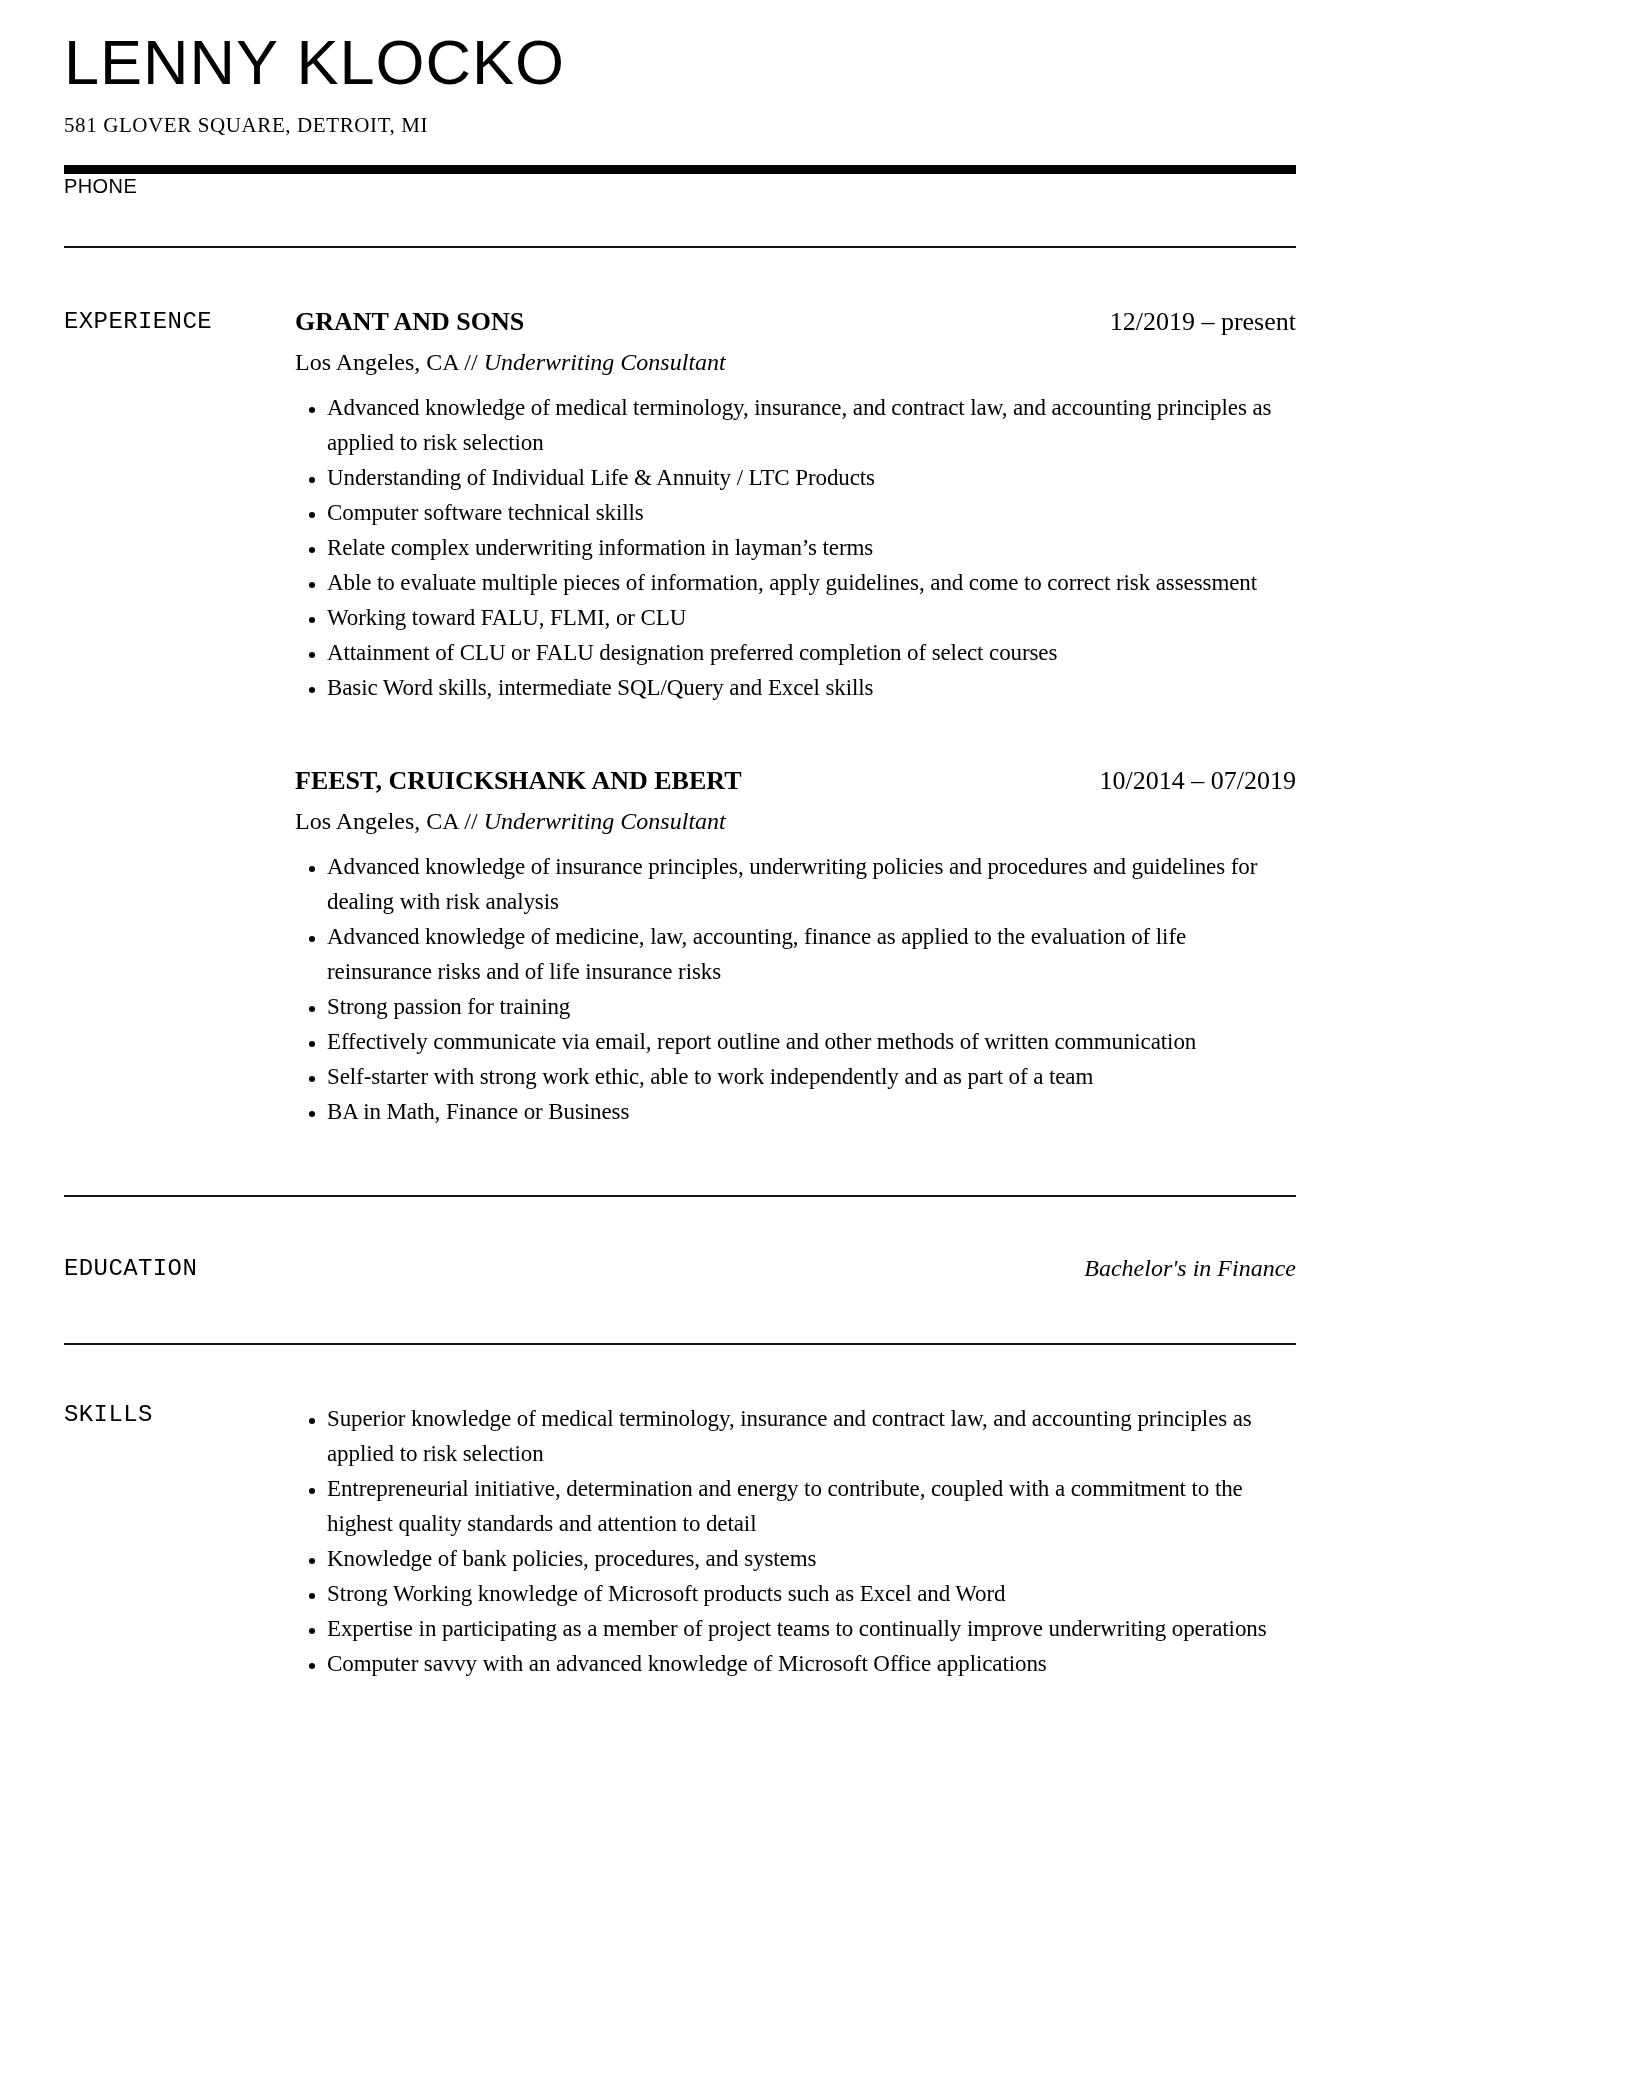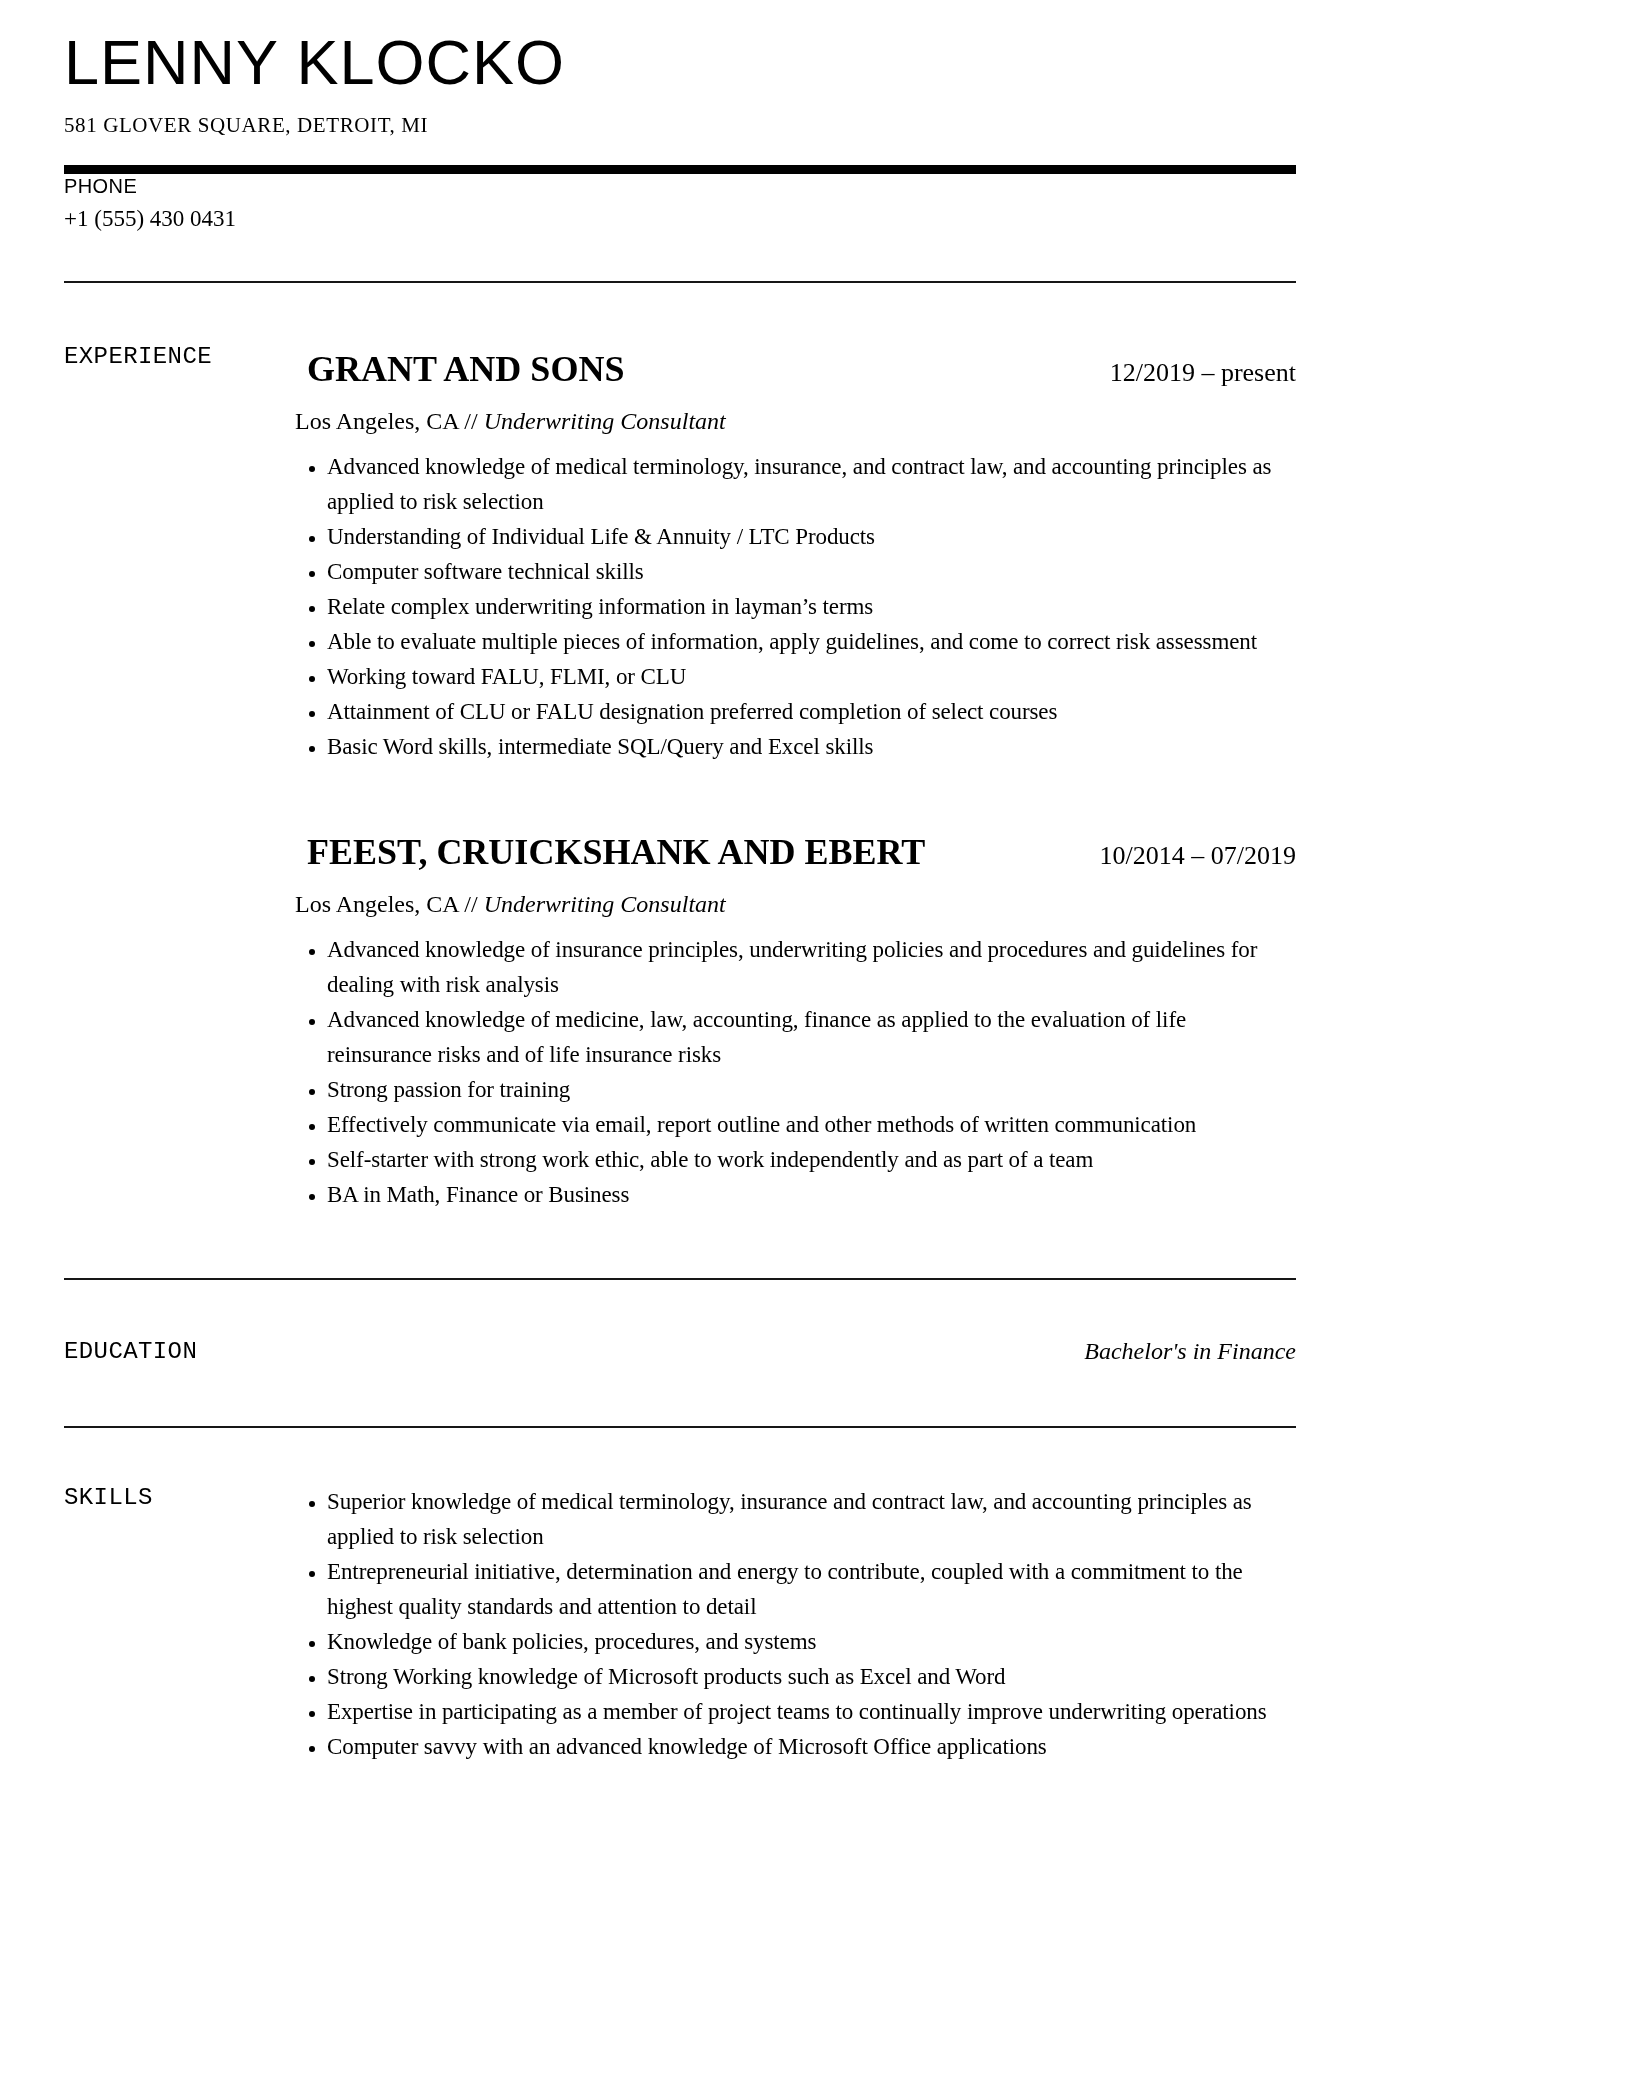--- a/index.html
+++ b/index.html
@@ -80,24 +80,24 @@
   }
   .section-content { flex: 1 1 auto; min-width: 0; }
   
   .job + .job { margin-top: 60px; }
   .job-header {
     display: flex;
     justify-content: space-between;
     align-items: baseline;
   }
   .company {
-    margin: 12px;
+    margin: 0;
     font-family: "Liberation Serif", serif;
     font-weight: 700;
-    font-size: 36px;
+    font-size: 26px;
     line-height: 32px;
   }
   .dates {
     font-size: 26px;
     line-height: 32px;
     white-space: nowrap;
   }
   .job-subtitle {
     margin-top: 9px;
     font-size: 24px;
@@ -142,21 +142,20 @@
 
   <header>
     <h1 class="name">LENNY KLOCKO</h1>
     <div class="address">581 GLOVER SQUARE, DETROIT, MI</div>
   </header>
 
   <div class="rule thick"></div>
 
   <div class="contact">
     <div class="contact-label">PHONE</div>
-    <div class="contact-value">+1 (555) 430 0431</div>
   </div>
 
   <div class="rule thin above-experience"></div>
 
   <section class="section experience">
     <div class="section-label">EXPERIENCE</div>
     <div class="section-content">
 
       <article class="job">
         <div class="job-header">

